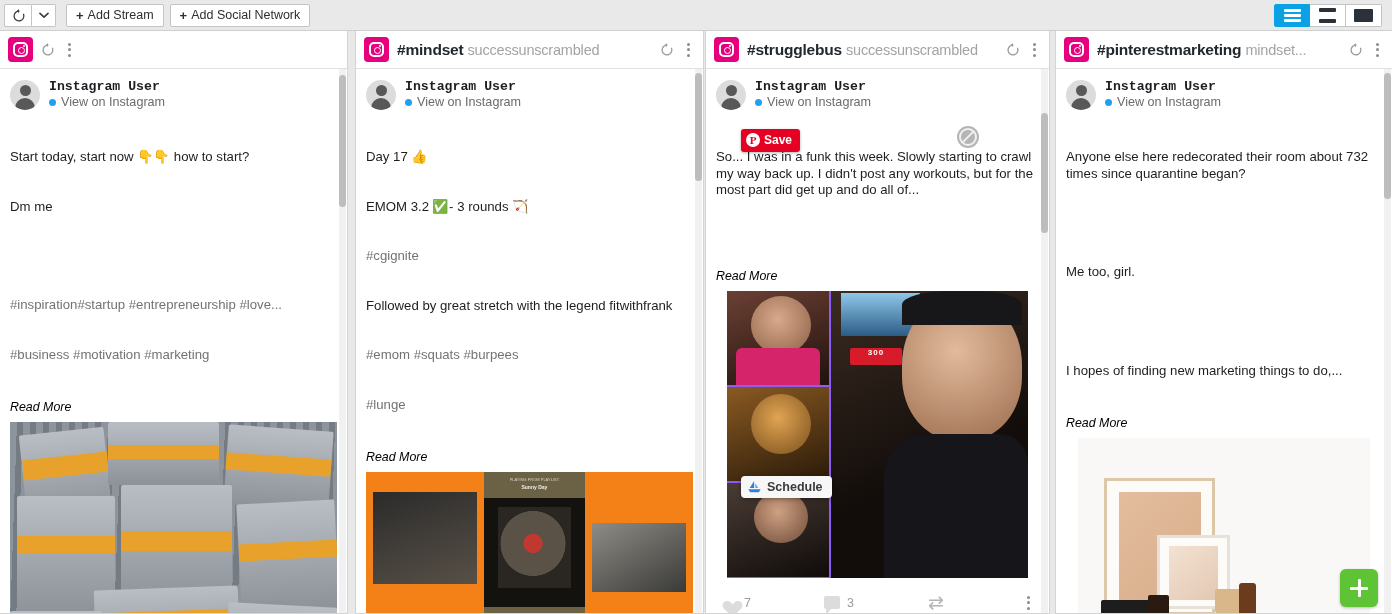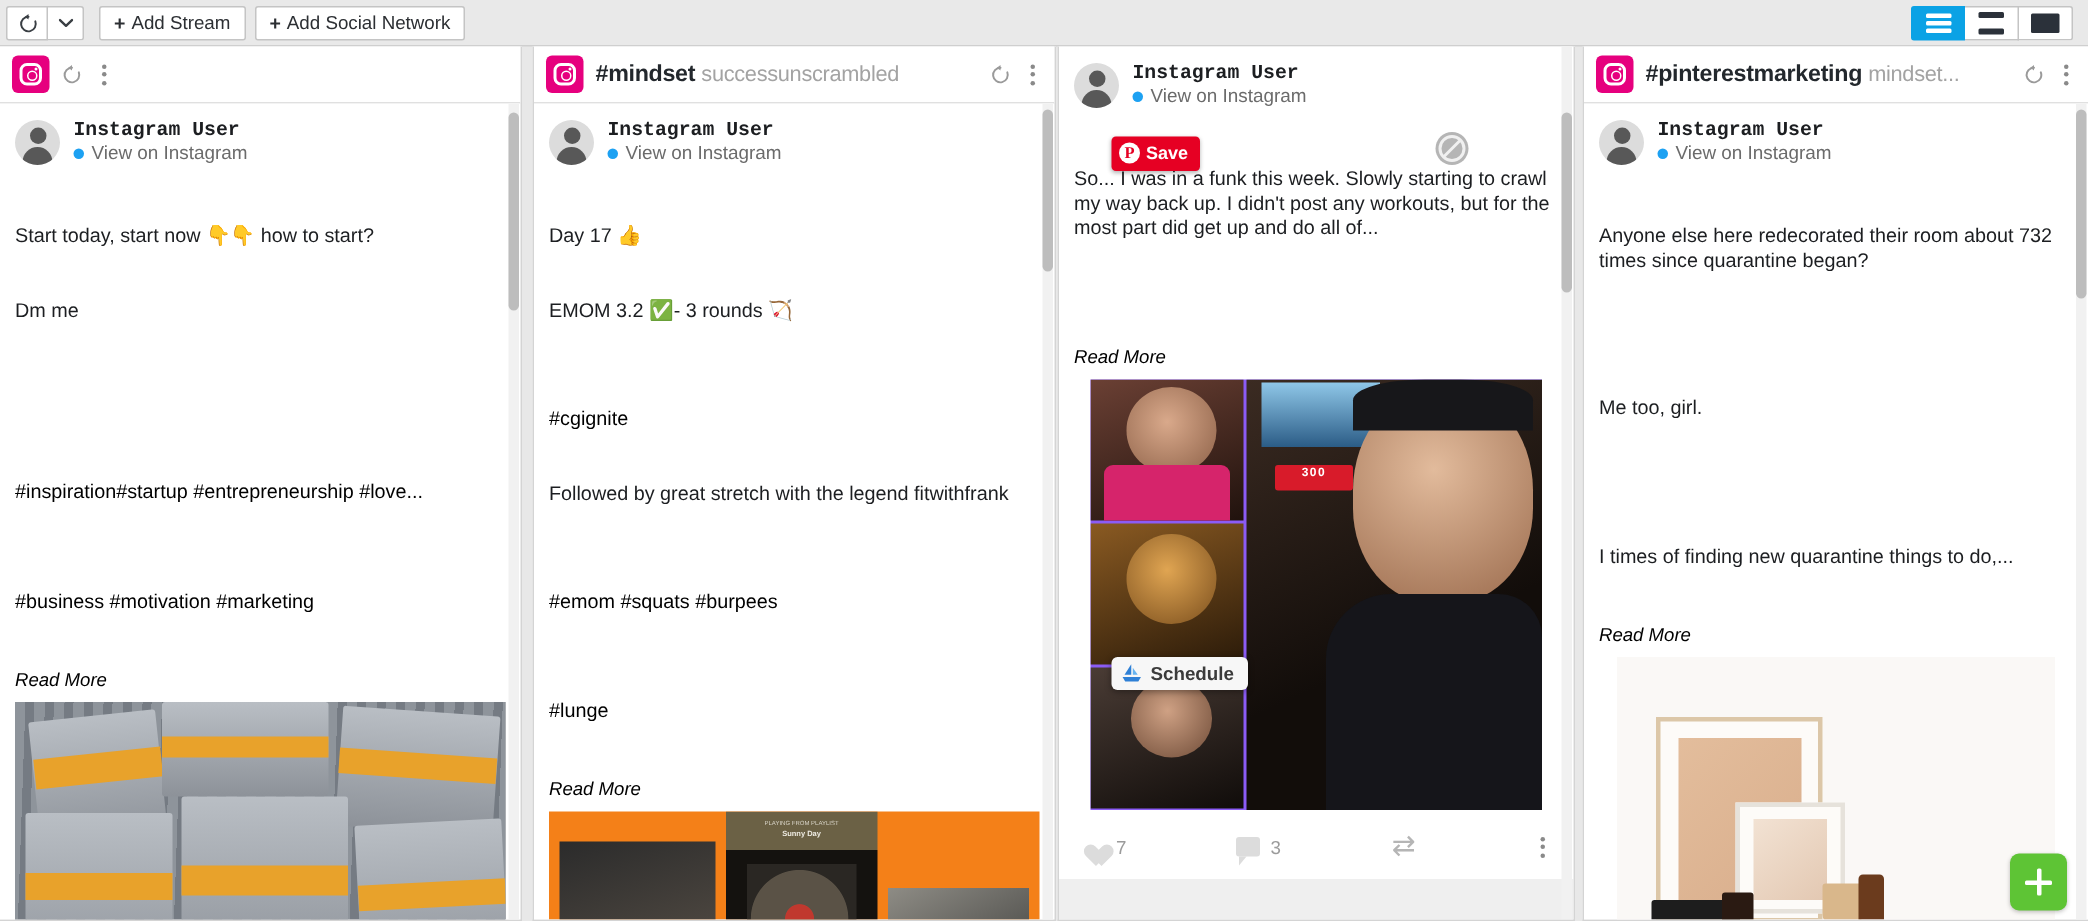--- a/index.html
+++ b/index.html
@@ -98,21 +98,21 @@
   .avatar{
     width:30px; height:30px; border-radius:50%; background:#dcdcdc; flex:0 0 30px;
     position:relative; overflow:hidden;
   }
   .avatar:before{ content:""; position:absolute; left:9.5px; top:5px; width:11px; height:11px; border-radius:50%; background:#585858;}
   .avatar:after{ content:""; position:absolute; left:5px; top:18px; width:20px; height:13px; border-radius:10px 10px 0 0; background:#585858;}
   .uname{ font-size:13.2px; font-weight:bold; color:#1c1e21; line-height:15px;font-family:Liberation Mono, monospace; }
   .viewon{ font-size:12.6px; color:#6b6b6b; display:flex; align-items:center; gap:5px; line-height:16px;}
   .viewon .dot{ width:7px; height:7px; border-radius:50%; background:#1da1f2; display:block;}
   .ptext{ padding:4px 10px 0 10px; font-size:13.2px; color:#1c1e21; line-height:16.5px; white-space:pre-wrap;}
-  .ptext .tag{ color:#000000;margin-top:23px; }
+  .ptext .tag{ color:#737373; }
   .readmore{ display:block; padding:4px 10px 8px 10px; font-size:12.4px; color:#000000; cursor:pointer;font-style:italic;}
 
   .media{ padding:0 10px 6px 10px; position:relative; }
 
   .actions{
     display:flex; align-items:center; padding:10px 14px 12px 14px; gap:0;
   }
   .act{ display:flex; align-items:center; gap:7px; cursor:pointer; color:#9b9b9b; font-size:12.5px;}
   .act.a1{ width:33%; } .act.a2{ width:33%; } .act.a3{ width:25%; }
   .heart{ width:17px; height:15px; position:relative; display:block;}
@@ -353,20 +353,40 @@
             </div>
 
           </div>
         </div>
 
       </div>
     </div>
   </div>
 
   <div class="col c3">
+    <div class="colhead">
+      <span class="ig-badge">
+          <span class="sq"></span>
+        </span>
+      <span class="col-title">
+        <span>#strugglebus</span>
+        <span class="sub">successunscrambled</span>
+      </span>
+      <span class="hicon">
+        <svg width="14" height="14" viewBox="0 0 16 16">
+            <path d="M8 2.4A5.6 5.6 0 1 0 13.2 6" fill="none" stroke="#9a9a9a" stroke-width="1.5" stroke-linecap="round"></path>
+            <path d="M8 0.3 L8 4.6 L5.2 2.4 Z" fill="#9a9a9a"></path>
+          </svg>
+      </span>
+      <span class="kebab">
+          <i></i>
+          <i></i>
+          <i></i>
+        </span>
+    </div>
     <div class="colbody">
       <div class="scrolltrack"></div>
       <div class="scrollthumb" style="top:44px;height:120px;"></div>
 
       <div class="post">
         <div class="post-head">
           <span class="avatar"></span>
           <span>
             <div class="uname">Instagram User</div>
             <div class="viewon">
@@ -466,21 +486,21 @@
               <span class="dot"></span>
               <span>View on Instagram</span>
             </div>
           </span>
         </div>
         <div class="ptext">
           <div>Anyone else here redecorated their room about 732 times since quarantine began?</div>
           <div style="height:16px"></div>
           <div>Me too, girl.</div>
           <div style="height:16px"></div>
-          <div>I times of finding new quarantine things to do,...</div>
+          <div>I hopes of finding new marketing things to do,...</div>
         </div>
         <span class="readmore">Read More</span>
         <div class="media" style="padding:0 22px 6px 22px;">
           <div class="img-room">
             <div style="position:absolute;left:0;top:0;right:0;bottom:0;background:#faf8f6;"></div>
             <div style="position:absolute;left:9%;top:14%;width:38%;height:48%;border:3px solid #dcc7a8;background:#fdfbf8;"></div>
             <div style="position:absolute;left:14%;top:19%;width:28%;height:38%;background:linear-gradient(135deg,#e3bd9c,#d9ae8c);"></div>
             <div style="position:absolute;left:27%;top:34%;width:25%;height:26%;border:3px solid #e6e2db;background:#fdfbf8;"></div>
             <div style="position:absolute;left:31%;top:38%;width:17%;height:19%;background:linear-gradient(140deg,#f2e2d3,#e3c8b2);"></div>
             <div style="position:absolute;left:8%;top:57%;width:20%;height:6%;background:#1d1d1d;border-radius:2px;"></div>

